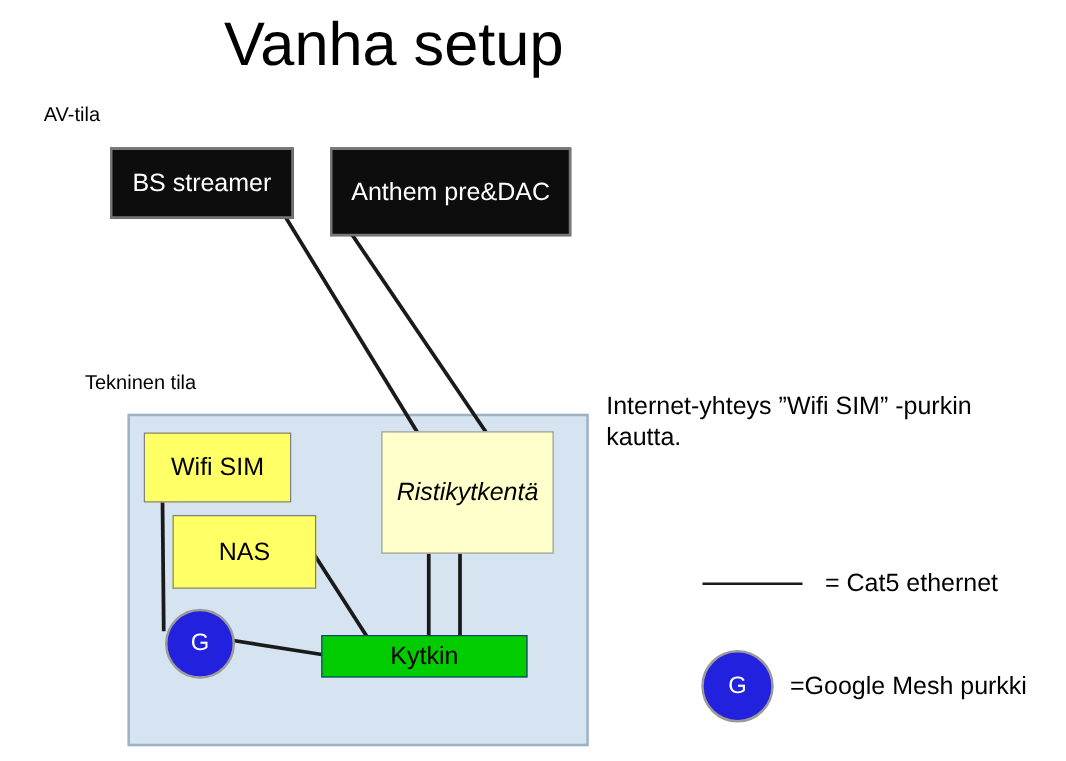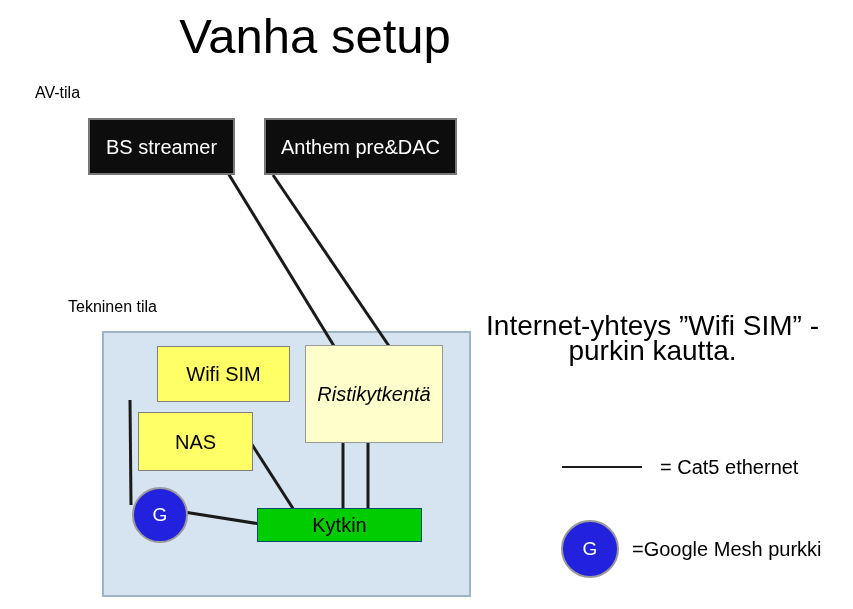--- a/index.html
+++ b/index.html
@@ -21,39 +21,39 @@
     background:var(--room-fill,#d6e4f1);border:2px solid var(--room-border,#9db3c6);z-index:0;
   }
   .node{
     position:absolute;display:flex;align-items:center;justify-content:center;
     font-size:20px;line-height:1;z-index:2;text-align:right;
   }
   .node.black{
     background:var(--device-box,#0d0d0d);color:#fff;border:2px solid #777;
   }
   .node.bs{left:88px;top:118px;width:147px;height:57px;}
-  .node.anthem{left:264px;top:118px;width:193px;height:57px;}
+  .node.anthem{left:264px;top:118px;width:193px;height:71px;}
   .node.yellow{background:var(--yellow-box,#ffff66);border:1px solid #808080;}
-  .node.wifisim{left:115px;top:346px;width:133px;height:56px;margin-left:42px;}
+  .node.wifisim{left:115px;top:346px;width:118px;height:56px;}
   .node.nas{left:138px;top:412px;width:115px;height:59px;}
   .node.cream{background:var(--cream-box,#ffffcc);border:1px solid #999;font-style:italic;}
   .node.risti{left:305px;top:345px;width:138px;height:98px;}
   .node.green{background:var(--switch-green,#00cc00);border:1px solid #0c4a6e;}
   .node.kytkin{left:257px;top:508px;width:165px;height:34px;}
   .gcircle{
     position:absolute;border-radius:50%;
     background:var(--mesh-blue,#2121de);border:2px solid #9a9a9a;color:#fff;
     display:flex;align-items:center;justify-content:center;
     font-size:19px;z-index:3;
   }
   .gcircle.diagram{left:132px;top:487px;width:56px;height:56px;}
   .gcircle.legend{left:561px;top:520px;width:58px;height:58px;}
   .annotation{
     position:absolute;left:485px;top:313px;width:335px;
-    font-size:28px;line-height:25px;z-index:2;text-align:center;
+    font-size:20px;line-height:25px;z-index:2;
   }
   .legend-text{position:absolute;font-size:20px;line-height:22px;z-index:2;white-space:nowrap;}
   .legend-text.cat5{left:660px;top:456px;}
   .legend-text.mesh{left:632px;top:538px;}
 </style>
 </head>
 <body>
 
 <div class="canvas">
 

